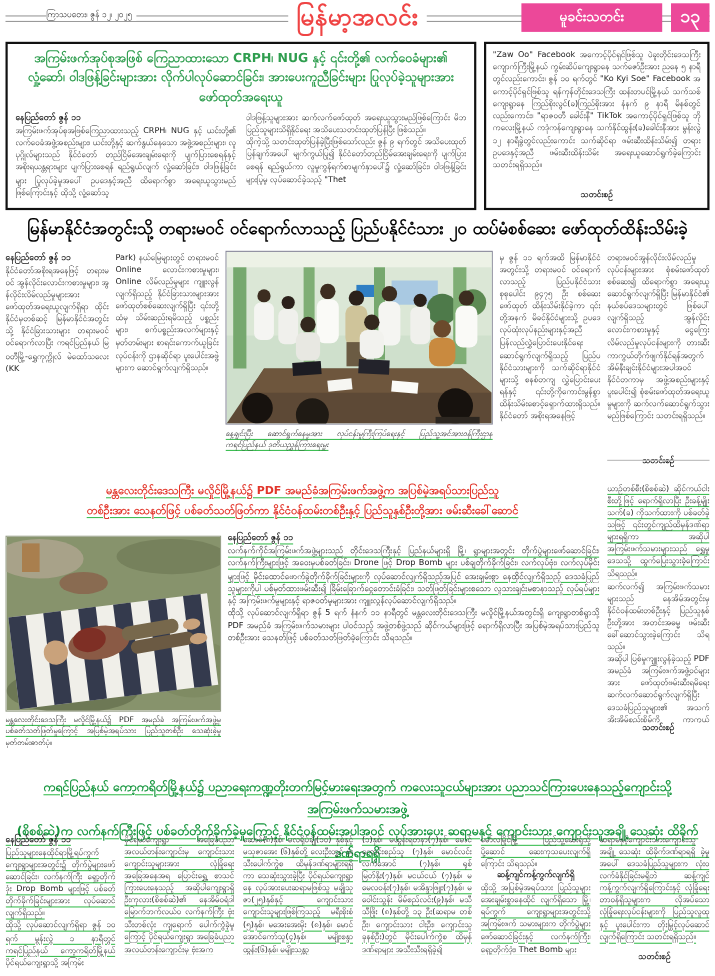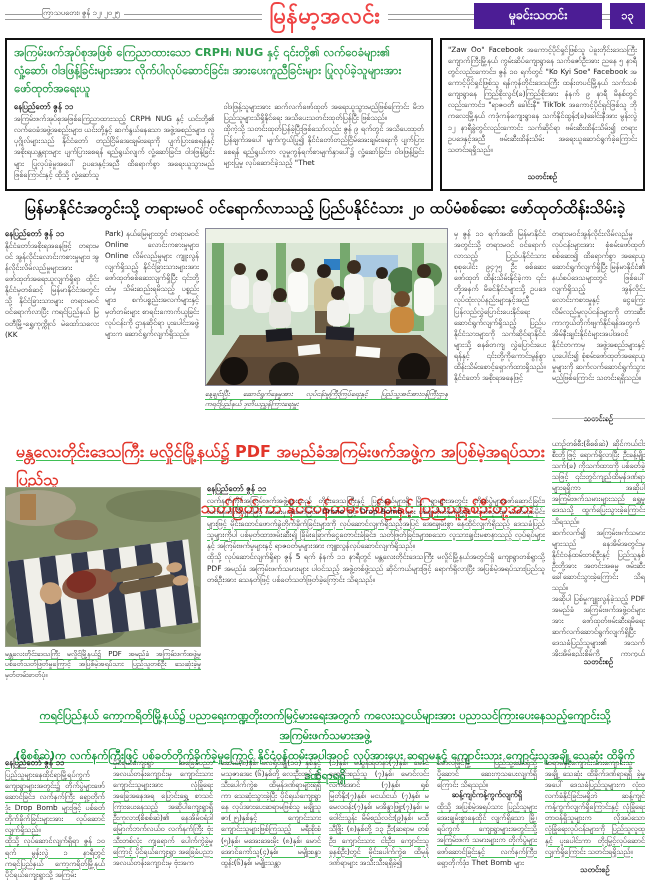--- a/index.html
+++ b/index.html
@@ -7,42 +7,42 @@
   .page{position:relative;width:650px;height:887px;background:#fff;overflow:hidden;}
   .txt{font-size:7.3px;line-height:1.52;text-align:justify;white-space:pre-line;overflow:hidden;}
   .gul{text-decoration:underline;text-decoration-color:#3fbf55;text-decoration-thickness:1px;text-underline-offset:2.5px;}
   .dl{font-weight:bold;font-size:7.8px;}
   .signoff{font-weight:bold;font-size:7.6px;text-align:center;}
   
   .hdr-rule{position:absolute;left:5px;right:5px;top:14px;height:4px;border-top:1.5px solid #9a9a9a;border-bottom:1.5px solid #9a9a9a;}
   .hdr-date{position:absolute;left:6px;top:8px;background:#fff;padding:0 4px 0 0;font-size:7.5px;color:#222;z-index:2;margin-left:36px;}
   .masthead{position:absolute;left:0;right:0;top:1px;text-align:center;z-index:2;pointer-events:none;}
   .masthead span{display:inline-block;background:#fff;padding:0 8px;color:#ef4444;font-weight:bold;font-size:22px;letter-spacing:.5px;}
-  .navybox{position:absolute;top:3px;height:26px;background:#4c1d95;color:#fff;font-weight:bold;display:flex;align-items:center;justify-content:center;z-index:3;}
+  .navybox{position:absolute;top:3px;height:26px;background:#ec4899;color:#fff;font-weight:bold;display:flex;align-items:center;justify-content:center;z-index:3;}
   .sectionbox{right:48px;width:128px;font-size:12.5px;}
-  .pagebox{right:5px;width:35px;font-size:11px;}
+  .pagebox{right:5px;width:35px;font-size:16px;}
   
   .a1-box{position:absolute;left:5px;top:38px;width:428px;height:153px;border:2px solid #111;padding:3px 7px;box-sizing:border-box;}
-  .a1-hl{color:#2f9e4f;font-weight:bold;font-size:11.3px;line-height:1.6;text-align:left;margin:1px 0 3px 0;}
+  .a1-hl{color:#2f9e4f;font-weight:bold;font-size:11.3px;line-height:1.6;text-align:center;margin:1px 0 3px 0;}
   .a1-cols{display:flex;gap:9px;height:96px;overflow:hidden;}
   .a1-cols .c{flex:1;}
   .a1-side{position:absolute;left:440px;top:38px;width:205px;height:153px;border:2px solid #111;padding:4px 6px;box-sizing:border-box;}
   
   .a2-hl{position:absolute;left:0;top:198px;width:650px;text-align:center;font-weight:bold;font-size:15.2px;color:#000;}
   .a2-col{position:absolute;top:228px;height:207px;}
   .a2-c1{left:5px;width:94px;}
   .a2-c2{left:105px;width:94px;}
   .a2-photo{position:absolute;left:205px;top:228px;width:243px;font-style:italic;}
   .a2-photo svg{display:block;border:1px solid #889;}
   .a2-cap{display:flex;gap:6px;margin-top:3px;}
   .a2-cap .txt{font-size:6.9px;}
   .a2-c3{left:454px;width:92px;}
   .a2-c4{left:552px;width:93px;}
   
-  .a3-hl{position:absolute;left:16px;top:438px;width:540px;color:#e2362b;font-weight:bold;font-size:16px;line-height:1.75;}
+  .a3-hl{position:absolute;left:5px;top:438px;width:540px;text-align:center;color:#e2362b;font-weight:bold;font-size:10px;line-height:1.75;}
   .a3-side{position:absolute;left:552px;top:438px;width:93px;height:262px;overflow:hidden;}
   .a3-photo{position:absolute;left:5px;top:487px;width:196px;}
   .a3-photo svg{display:block;border:1px solid #98a089;}
   .a3-cap{position:absolute;left:5px;top:649px;width:196px;font-size:6.9px;}
   .a3-main{position:absolute;left:207px;top:483px;width:338px;height:217px;overflow:hidden;}
   .a3-main .txt{font-size:7.4px;}
   
   .a4-hl{position:absolute;left:5px;top:706px;width:640px;text-align:center;color:#17973f;font-weight:bold;font-size:11.2px;line-height:1.8;}
   .a4-col{position:absolute;top:757px;height:126px;width:100px;overflow:hidden;}
   .a4-sub{font-weight:bold;font-size:7.6px;text-align:center;text-decoration:none;}

